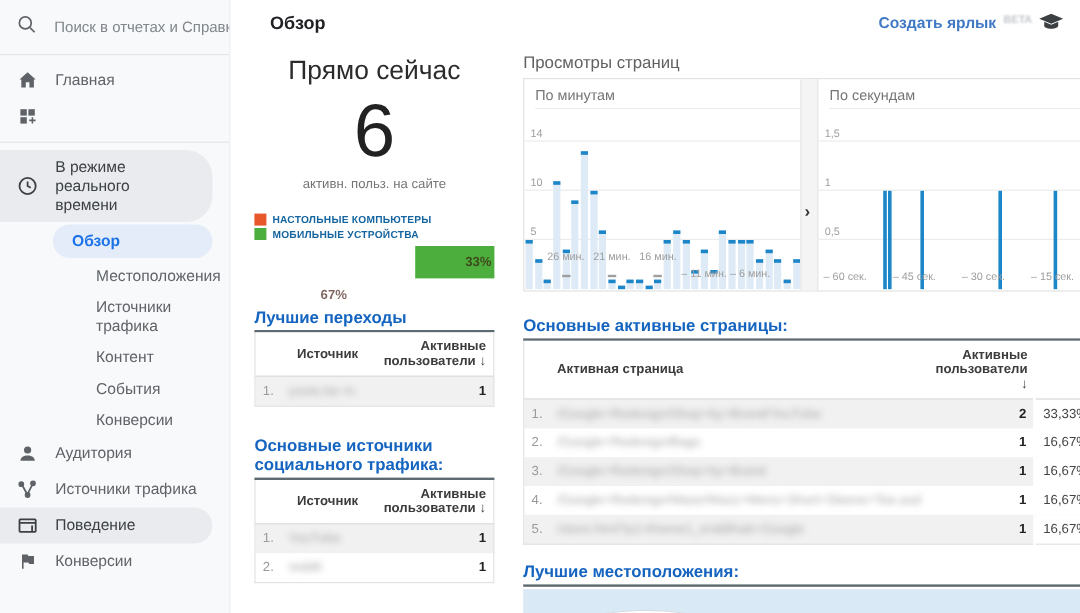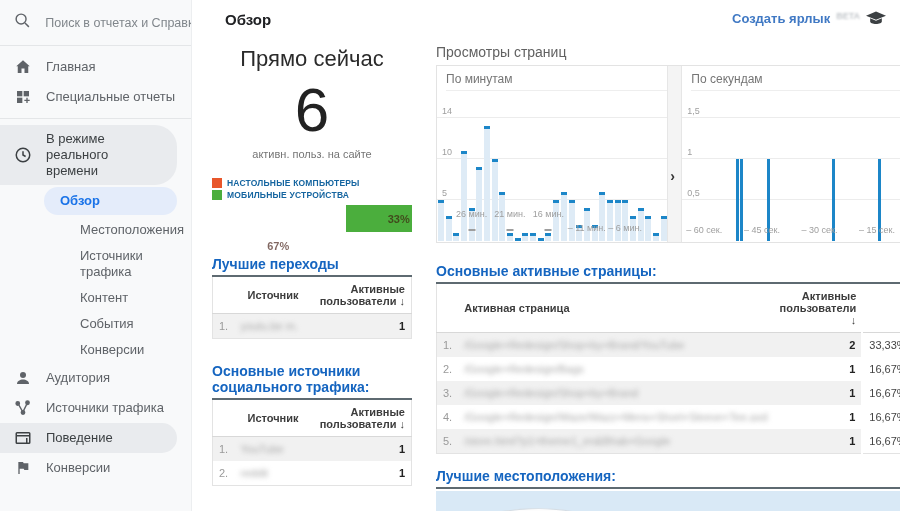--- a/index.html
+++ b/index.html
@@ -114,21 +114,20 @@
       </div>
       <div class="nav-item">
         <span class="nicon">
           <svg width="16" height="16" viewBox="0 0 24 24" fill="#5f6368">
             <rect x="3" y="3" width="8" height="8"></rect>
             <rect x="13" y="3" width="8" height="8"></rect>
             <rect x="3" y="13" width="8" height="8"></rect>
             <path d="M17 13v3h-3v2h3v3h2v-3h3v-2h-3v-3z"></path>
           </svg>
         </span>
-        <span class="nlabel">Специальные отчеты</span>
       </div>
       <div class="nav-divider"></div>
       <div class="nav-item nav-pill">
         <span class="nicon">
           <svg width="18" height="18" viewBox="0 0 24 24" fill="none" stroke="#3c4043" stroke-width="2">
             <circle cx="12" cy="12" r="9"></circle>
             <path d="M12 7v5l3.5 2"></path>
           </svg>
         </span>
         <span class="nlabel" style="max-width: 96px;">В режиме реального времени</span>

